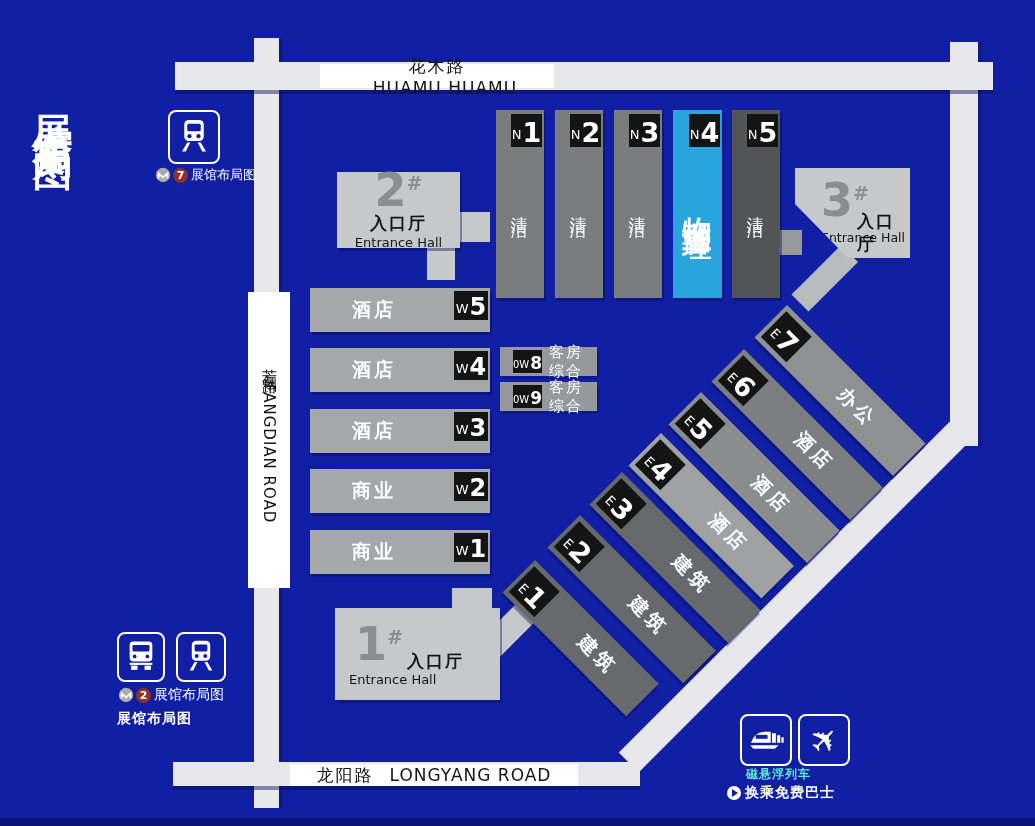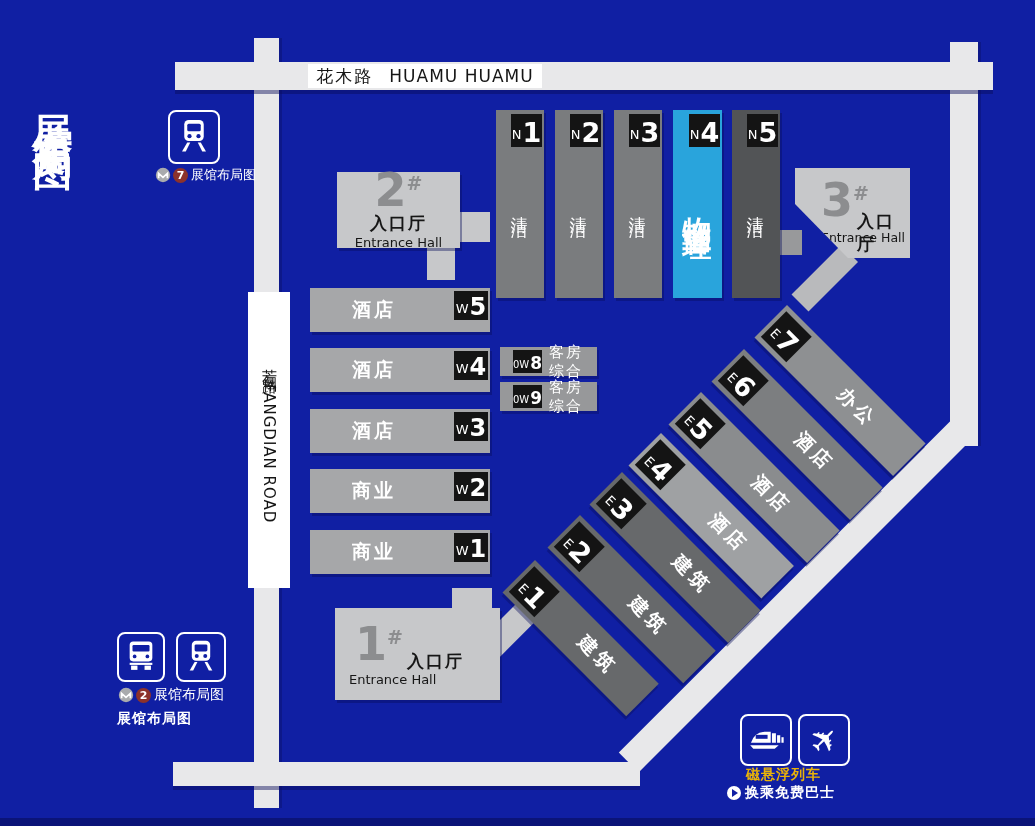--- a/index.html
+++ b/index.html
@@ -11,21 +11,21 @@
   .road.h{box-shadow:0 4px 0 rgba(8,12,90,.45);}
   .road.v{box-shadow:3px 0 0 rgba(8,12,90,.35);}
   .road-top{left:175px;top:62px;width:818px;height:28px;}
   .road-left{left:254px;top:38px;width:25px;height:770px;}
   .road-right{left:950px;top:42px;width:28px;height:404px;}
   .road-diag{left:978px;top:433px;width:480px;height:28px;transform-origin:top left;transform:rotate(135deg);}
   .road-bottom{left:173px;top:762px;width:467px;height:24px;}
   .roadlabel{position:absolute;background:#FFFFFF;color:#151515;display:flex;align-items:center;justify-content:center;font-size:17px;z-index:6;}
   .roadlabel .zh{letter-spacing:2px;}
   .roadlabel .en{margin-left:16px;letter-spacing:1px;}
-  .rl-huamu{left:308px;top:64px;width:234px;height:24px;}
+  .rl-huamu{left:320px;top:64px;width:234px;height:24px;flex-direction:column;}
   .rl-longyang{left:290px;top:764px;width:288px;height:22px;}
   .rl-fangdian{left:248px;top:292px;width:42px;height:296px;flex-direction:column;font-size:15px;}
   .rl-fangdian .vert{writing-mode:vertical-rl;text-orientation:mixed;}
   .rl-fangdian .zhv{text-orientation:upright;letter-spacing:5px;margin-bottom:0;}
   .rl-fangdian .env{margin-top:12px;letter-spacing:1px;}
 
   .bottom-strip{position:absolute;left:0;top:818px;width:1035px;height:8px;background:#0B1478;}
 
   
   .map-title{position:absolute;left:26px;top:82px;writing-mode:vertical-rl;text-orientation:upright;color:#fff;font-size:40px;font-weight:bold;letter-spacing:10px;z-index:5;}
@@ -105,40 +105,44 @@
   .train-box{left:176px;top:632px;width:46px;height:46px;}
   .maglev-box{left:740px;top:714px;width:48px;height:48px;}
   .plane-box{left:798px;top:714px;width:48px;height:48px;}
   .plane-glyph{color:#fff;font-size:34px;transform:rotate(-45deg);line-height:1;}
   .stationrow{position:absolute;display:flex;align-items:center;color:#fff;font-size:13px;z-index:5;white-space:nowrap;}
   .st-huamu{left:155px;top:166px;}
   .st-longyang{left:118px;top:686px;font-size:14px;}
   .st-note{position:absolute;left:117px;top:710px;color:#fff;font-size:14px;font-weight:bold;letter-spacing:1px;z-index:5;}
   .badge{display:inline-flex;align-items:center;justify-content:center;width:15px;height:15px;border-radius:50%;background:#8C322B;color:#fff;font-size:11px;font-weight:bold;margin:0 3px 0 2px;}
   .mlogo{display:inline-flex;width:16px;height:16px;}
-  .maglev-text1{position:absolute;left:746px;top:766px;color:#eab308;font-size:14px;font-weight:bold;letter-spacing:1px;z-index:5;}
+  .maglev-text1{position:absolute;left:746px;top:766px;color:#5eead4;font-size:12px;font-weight:bold;letter-spacing:1px;z-index:5;}
   .maglev-row2{position:absolute;left:727px;top:784px;display:flex;align-items:center;color:#fff;font-size:14px;font-weight:bold;letter-spacing:1px;z-index:5;}
   .play{width:14px;height:14px;border-radius:50%;background:#fff;display:inline-flex;align-items:center;justify-content:center;margin-right:4px;}
   .play::after{content:"";display:block;width:0;height:0;border-left:6px solid #101FA3;border-top:4px solid transparent;border-bottom:4px solid transparent;margin-left:2px;}
 </style>
 </head>
 <body>
 
 <div class="stage">
 
   <div class="road v road-left"></div>
   <div class="road v road-right"></div>
   <div class="road road-diag"></div>
   <div class="road h road-top"></div>
   <div class="road h road-bottom"></div>
   <div class="bottom-strip"></div>
 
   <div class="roadlabel rl-huamu">
     <span class="zh">花木路</span>
     <span class="en">HUAMU HUAMU</span>
+  </div>
+  <div class="roadlabel rl-longyang">
+    <span class="zh">龙阳路</span>
+    <span class="en">LONGYANG ROAD</span>
   </div>
   <div class="roadlabel rl-fangdian">
     <span class="vert zhv">芳甸路</span>
     <span class="vert env">FANGDIAN ROAD</span>
   </div>
 
   <div class="map-title">展馆布局图</div>
 
   <div class="iconbox metro-top-box">
     <span>

